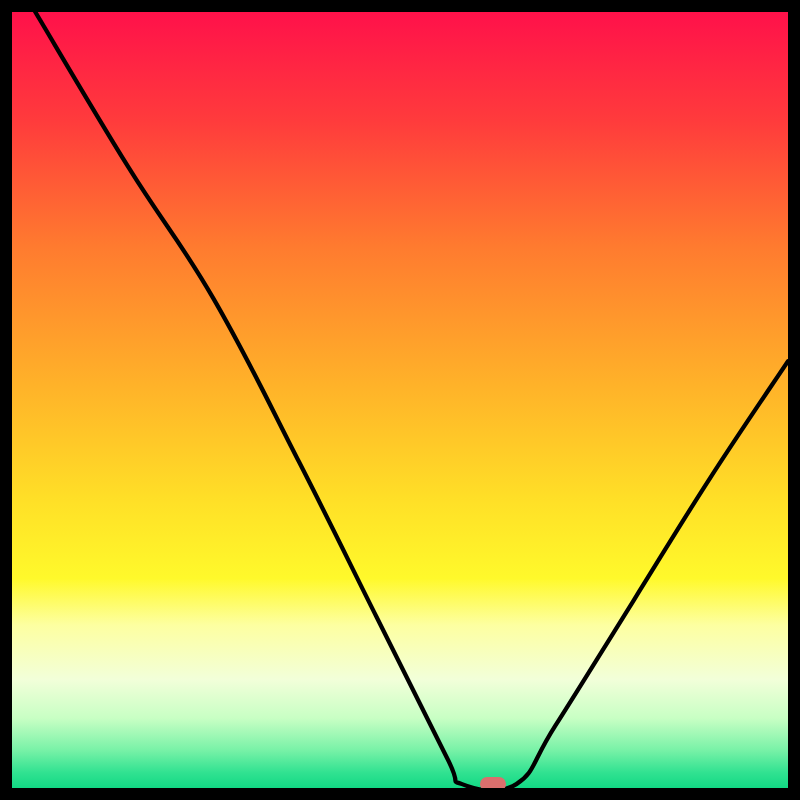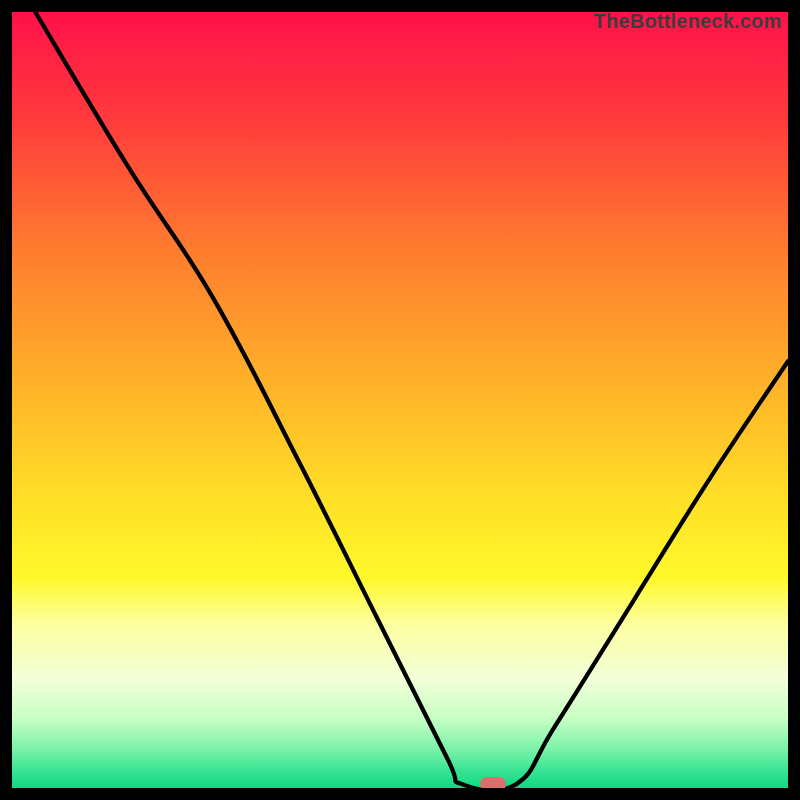--- a/index.html
+++ b/index.html
@@ -58,21 +58,20 @@
     height: 14px;
     border-radius: 7px;
     transform: translate(-50%, -50%);
     z-index: 15;
   }
 </style>
 </head>
 <body>
 
 <div class="chart-container">
-  <div class="watermark">TheBottleneck.com</div>
   <div class="plot-area">
     <div class="bg-gradient" id="bg-gradient" style="background: linear-gradient(rgb(255, 17, 74) 0%, rgb(255, 59, 60) 14%, rgb(255, 122, 47) 30%, rgb(255, 178, 41) 48%, rgb(255, 224, 39) 63%, rgb(255, 249, 43) 73%, rgb(253, 255, 161) 79%, rgb(242, 255, 217) 86%, rgb(200, 255, 196) 91%, rgb(123, 242, 168) 95%, rgb(49, 226, 145) 98%, rgb(18, 216, 132) 100%);"></div>
     <svg class="curve" id="curve-svg" viewBox="0 0 100 100" preserveAspectRatio="none">
       <path id="curve-path" d="M 3 0 C 5.4 4, 10.399999999999999 12.6, 15 20 C 19.6 27.4, 21.6 29.4, 26 37 C 30.4 44.6, 32.8 49.8, 37 58 C 41.2 66.2, 43.199999999999996 70.4, 47 78 C 50.800000000000004 85.6, 53.80000000000001 91.7, 56.00000000000001 96 C 58.2 100.3, 56.199999999999996 98.8, 57.99999999999999 99.5 C 59.79999999999999 100.2, 62.6 101, 65 99.5 C 67.4 98, 67 96.7, 70 92 C 73 87.3, 76 82.4, 80 76 C 84 69.6, 86 66.2, 90 60 C 94 53.8, 98 47.99999999999999, 100 44.99999999999999" fill="none" stroke-width="0.55" stroke-linecap="round" stroke-linejoin="round" stroke="#000000"></path>
     </svg>
     <div class="marker" id="marker" style="left: 62%; top: 99.5%; background: rgb(218, 111, 109);"></div>
   </div>
 </div>
 
 </body></html>

